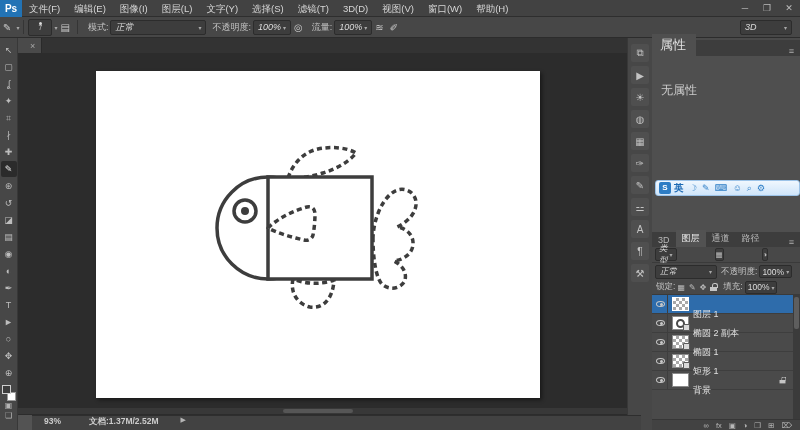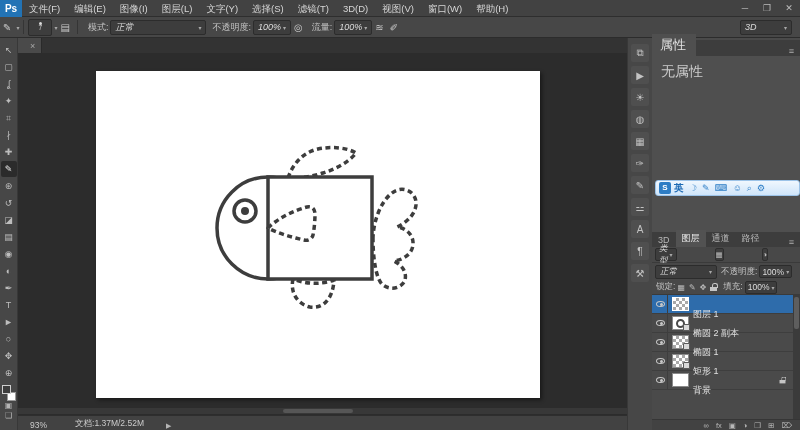--- a/index.html
+++ b/index.html
@@ -49,21 +49,21 @@
   
   #dock { position:absolute; left:627px; top:38px; width:25px; height:392px; background:#474747; border-left:1px solid #383838; display:flex; flex-direction:column; align-items:center; padding-top:6px; }
   .dock-icon { width:18px; height:18px; margin-bottom:4px; background:#4f4f4f; border-radius:2px; color:#c3c3c3; font-size:10px; display:flex; align-items:center; justify-content:center; }
 
   
   #rightcol { position:absolute; left:652px; top:38px; width:148px; height:392px; background:#4a4a4a; }
   #props-header { position:absolute; left:0; top:2px; width:148px; height:16px; background:#3d3d3d; display:flex; align-items:flex-end; }
   #props-tab { background:#4f4f4f; font-size:13px; color:#e2e2e2; padding:2px 10px 2px 8px; }
   .panel-menu { margin-left:auto; color:#b0b0b0; font-size:9px; padding:0 6px; }
   #props-body { position:absolute; left:0; top:18px; width:148px; height:176px; background:#4f4f4f; }
-  #props-empty { font-size:14px; color:#cccccc; padding:7px 9px; }
+  #props-empty { font-size:12px; color:#cccccc; padding:7px 9px;margin-top:19px; }
 
   
   #ime-bar { position:absolute; left:3px; top:142px; width:145px; height:16px; background:linear-gradient(#f0f7fe,#cfe5fa); border:1px solid #9cc3e8; border-radius:3px; display:flex; align-items:center; padding:0 3px; }
   #ime-logo { width:12px; height:12px; background:#2d7dc5; color:#fff; border-radius:2px; font-size:8px; font-weight:bold; text-align:center; line-height:12px; }
   #ime-mode { color:#1d6ab4; font-size:9.5px; font-weight:bold; margin:0 3px; }
   .ime-icon { color:#2d7dc5; font-size:9px; margin:0 2.5px; }
 
   
   #layers-panel { position:absolute; left:0; top:194px; width:148px; bottom:0; display:flex; flex-direction:column; background:#4a4a4a; }
   #layers-tabs { height:15px; background:#3d3d3d; display:flex; align-items:flex-end; font-size:9px; }
@@ -93,21 +93,21 @@
   .thumb-circle { position:absolute; left:3px; top:1.5px; width:9px; height:9px; border:2.5px solid #4a4a4a; border-radius:50%; }
   .shape-badge { position:absolute; right:-2px; bottom:-2px; width:7px; height:7px; background:#d9d9d9; border:1px solid #5a5a5a; border-radius:1px; }
   .layer-name { font-size:9px; color:#e0e0e0; white-space:nowrap;margin-top:20px; }
   .layer-lock { margin-left:auto; margin-right:14px; transform:scale(.85); }
   #layer-scroll { position:absolute; right:0; top:0; width:7px; height:100%; background:#3b3b3b; }
   #layer-scroll .thumb { position:absolute; top:2px; left:1px; width:5px; height:32px; background:#5e5e5e; border-radius:2px; }
   #layers-bottom { height:11px; background:#424242; border-top:1px solid #363636; display:flex; align-items:center; justify-content:flex-end; padding-right:8px; }
   .bottom-icon { font-size:7.5px; color:#b8b8b8; margin-left:7px; line-height:11px; }
 
   
-  #statusbar { position:absolute; left:18px; top:415px; width:609px; height:15px; background:#424242; border-top:1px solid #2e2e2e; display:flex; align-items:flex-end; font-size:8.5px; color:#cccccc; }
+  #statusbar { position:absolute; left:32px; top:415px; width:609px; height:15px; background:#424242; border-top:1px solid #2e2e2e; display:flex; align-items:flex-start; font-size:8.5px; color:#cccccc;font-weight:bold; }
   #status-zoom { margin-left:12px; }
   #status-doc { margin-left:28px; }
   #status-arrow { margin-left:22px; font-size:7px; color:#b5b5b5; }
 </style>
 </head>
 <body>
 
 <div id="menubar">
   <div id="ps-logo">Ps</div>
   <span class="menu-item">文件(F)</span>

